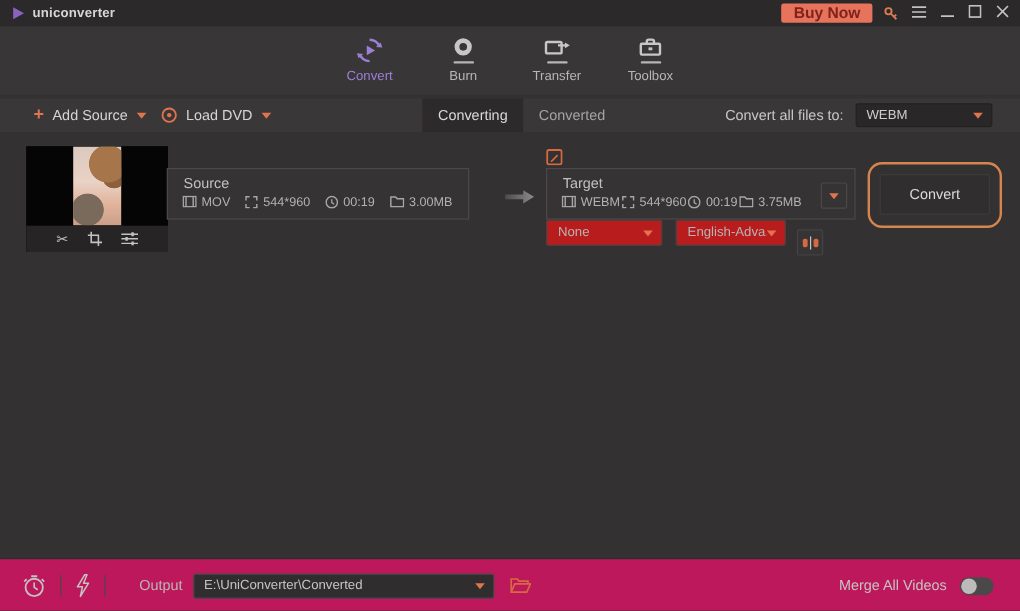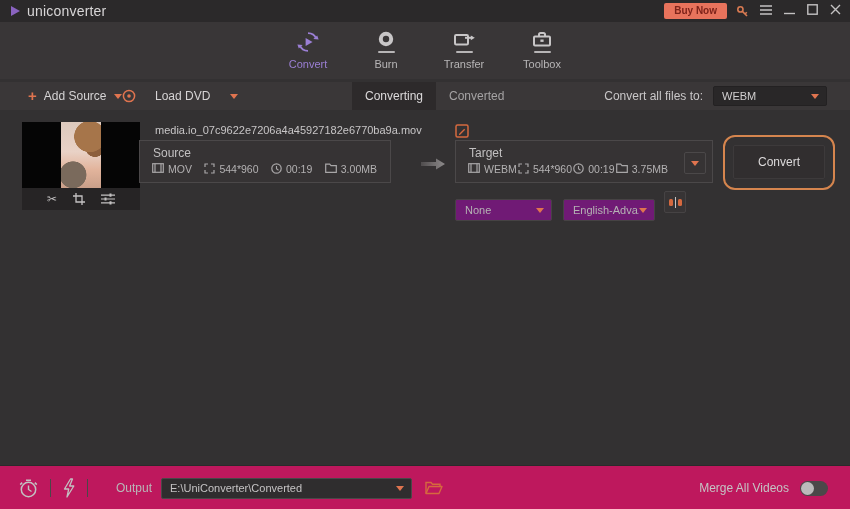--- a/index.html
+++ b/index.html
@@ -5,23 +5,23 @@
   * { margin:0; padding:0; box-sizing:border-box; }
   html,body { width:850px; height:509px; }
   body { font-family:"Liberation Sans", sans-serif; background:#333132; overflow:hidden; }
   #app { position:relative; width:850px; height:509px; background:#333132; color:#c8c6c7; }
 
   
   .titlebar { position:absolute; top:0; left:0; width:850px; height:22px; background:#2b292a;
               display:flex; align-items:center; }
   .logo-tri { width:0; height:0; border-left:9px solid #8a63c0; border-top:5px solid transparent;
               border-bottom:5px solid transparent; margin-left:11px; }
-  .app-name { font-size:14px; font-weight:normal; color:#d8d6d7; margin-left:7px; letter-spacing:.2px; }
+  .app-name { font-size:11px; font-weight:bold; color:#d8d6d7; margin-left:7px; letter-spacing:.2px; }
   .titlebar-right { position:absolute; right:8px; top:0; height:22px; display:flex; align-items:center; gap:9px; }
-  .buy-now { background:#e8735c; color:#7e231a; font-size:10px; font-weight:bold; border:none;
+  .buy-now { background:#e8735c; color:#7e231a; font-size:13px; font-weight:bold; border:none;
              border-radius:2px; height:16px; padding:0 10px; line-height:16px; cursor:pointer; }
   .win-glyph { color:#c3c1c2; font-size:12px; width:14px; text-align:center; line-height:22px; cursor:pointer; }
   .key-icon svg { display:block; }
 
   
   .navbar { position:absolute; top:22px; left:0; width:850px; height:57px; background:#393637; }
   .nav-tabs { position:absolute; left:0; right:0; top:0; height:57px; display:flex; justify-content:center; }
   .nav-tab { width:78px; display:flex; flex-direction:column; align-items:center; padding-top:7px; cursor:pointer; }
   .nav-tab .icon-box { height:26px; display:flex; flex-direction:column; align-items:center; justify-content:center; }
   .nav-tab .tab-label { font-size:11px; color:#b7b5b6; margin-top:3px; }
@@ -79,21 +79,21 @@
                      border-radius:2px; display:flex; align-items:center; justify-content:center; cursor:pointer; }
 
   .flow-arrow { position:absolute; left:420px; top:47px; }
 
   .convert-highlight { position:absolute; left:723px; top:25px; width:112px; height:55px;
                        border:2px solid #d5854e; border-radius:12px; }
   .convert-btn { position:absolute; left:733px; top:35px; width:92px; height:34px; background:#312e2f;
                  border:1px solid #3d3a3b; border-radius:2px; color:#dcdadb; font-size:12px; cursor:pointer;
                  font-family:"Liberation Sans", sans-serif; }
 
-  .mini-select { position:absolute; top:89px; height:22px; background:#701a75; border:1px solid #464344;
+  .mini-select { position:absolute; top:73px; height:22px; background:#b91c1c; border:1px solid #464344;
                  border-radius:2px; display:flex; align-items:center; cursor:pointer; }
   .mini-select .val { font-size:11px; color:#b5b3b4; margin-left:9px; flex:1; white-space:nowrap; overflow:hidden; }
   .mini-select .caret { margin-right:7px; }
   .sel-effect { left:455px; width:97px; }
   .sel-subtitle { left:563px; width:92px; }
   .split-btn { position:absolute; left:664px; top:81px; width:22px; height:22px; background:#373435;
                border:1px solid #464344; border-radius:2px; display:flex; align-items:center; justify-content:center;
                gap:2px; cursor:pointer; }
   .split-btn .nub { width:4px; height:7px; background:#d5693f; border-radius:1.5px; }
   .split-btn .bar { width:1px; height:11px; background:#c5c3c4; }
@@ -204,21 +204,21 @@
     <div class="nav-line"></div>
     <div class="nav-indicator"></div>
   </div>
 
   <div class="toolbar">
     <div class="tool-group" style="left:28px;">
       <span class="plus-glyph">+</span>
       <span class="tool-label">Add Source</span>
       <span class="caret tool-caret"></span>
     </div>
-    <div class="tool-group" style="left:122px;gap:12px;">
+    <div class="tool-group" style="left:134px;">
       <svg width="14" height="14" viewBox="0 0 14 14">
           <circle cx="7" cy="7" r="5.6" fill="none" stroke="#e0744f" stroke-width="1.5"></circle>
           <circle cx="7" cy="7" r="1.8" fill="#e0744f"></circle>
         </svg>
       <span class="tool-label">Load DVD</span>
       <span class="caret tool-caret"></span>
     </div>
     <div class="queue-tabs">
       <div class="queue-tab active">Converting</div>
       <div class="queue-tab">Converted</div>
@@ -245,21 +245,20 @@
         </span>
         <span class="t-icon">
           <svg width="14" height="12" viewBox="0 0 14 12">
               <path d="M0 2.2h14M0 6h14M0 9.8h14" stroke="#c3c1c2" stroke-width="1.2"></path>
               <path d="M9.5 0.6v3.2M4.5 4.4v3.2M9.5 8.2v3.2" stroke="#c3c1c2" stroke-width="2"></path>
             </svg>
         </span>
       </div>
     </div>
 
-    <div class="file-name src-name">media.io_07c9622e7206a4a45927182e6770ba9a.mov</div>
 
     <div class="info-panel panel-src">
       <div class="panel-title">Source</div>
       <div class="panel-stats">
         <span class="stat">
           <svg width="12" height="10" viewBox="0 0 12 10">
               <rect x="0.7" y="0.7" width="10.6" height="8.6" fill="none" stroke="#a8a6a7" stroke-width="1.2"></rect>
               <path d="M3 0.7v8.6M9 0.7v8.6" stroke="#a8a6a7" stroke-width="1.2"></path>
             </svg>
           <span>MOV</span>

